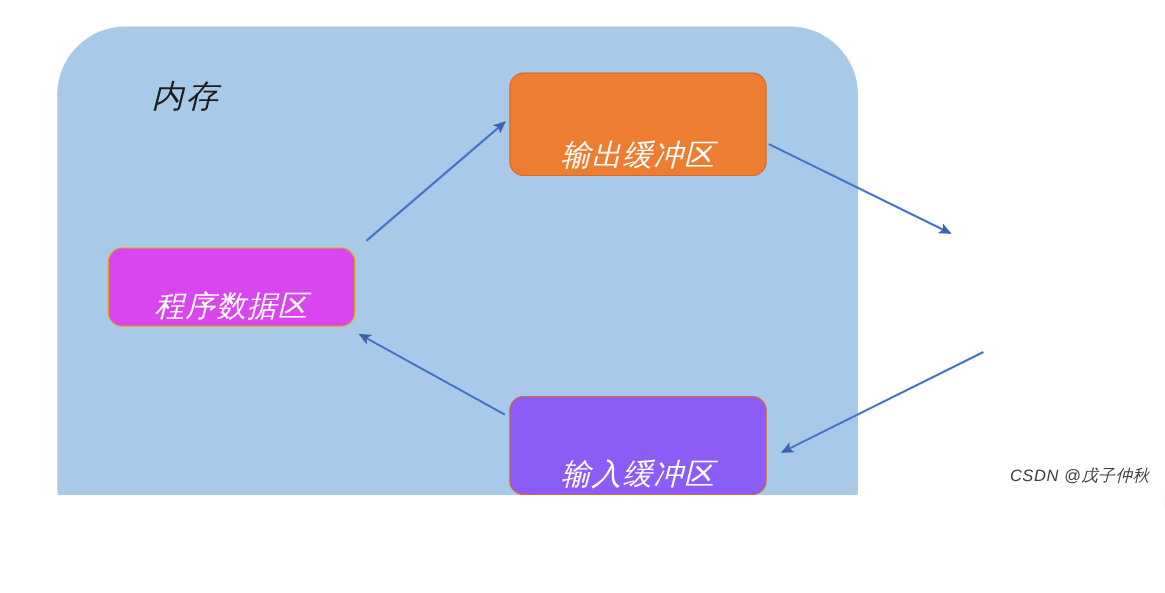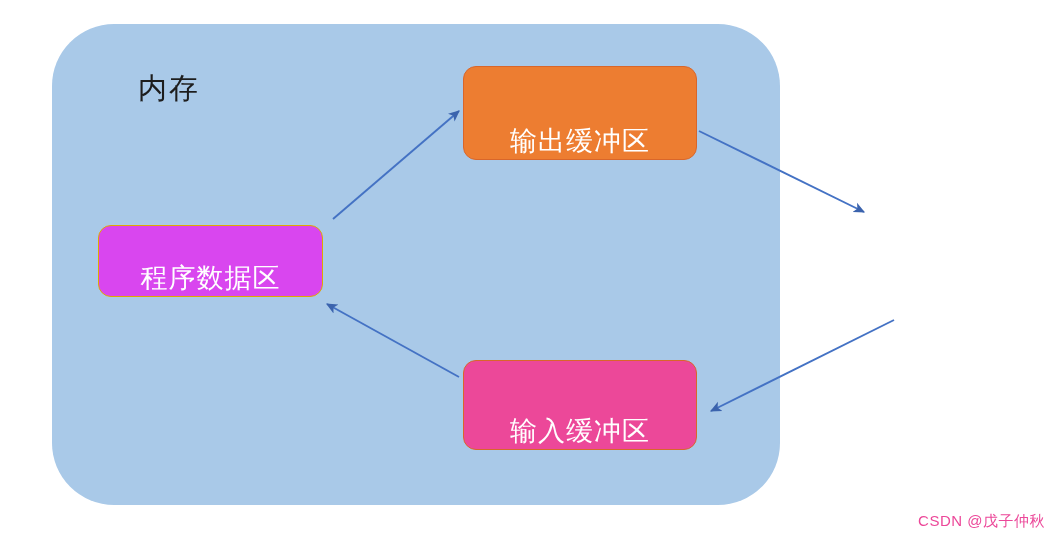--- a/index.html
+++ b/index.html
@@ -7,23 +7,24 @@
     margin: 0;
     padding: 0;
     background: #ffffff;
   }
   body {
     font-family: "Liberation Sans", "DejaVu Sans", sans-serif;
   }
   #canvas {
     position: relative;
     width: 1059px;
-    height: 539px;
+    height: 450px;
     background: #ffffff;
     overflow: hidden;
+    font-style: italic;
   }
 
   
   .memory-container {
     position: absolute;
     left: 52px;
     top: 24px;
     width: 728px;
     height: 481px;
     background: #a9c9e8;
@@ -60,21 +61,21 @@
     width: 234px;
     height: 94px;
     background: #ed7d31;
     border: 1px solid #d9662a;
   }
   .node-in-buffer {
     left: 463px;
     top: 360px;
     width: 234px;
     height: 90px;
-    background: #ec4899;
+    background: #8b5cf6;
     border: 1px solid #d9662a;
   }
   .node-prog-data {
     left: 98px;
     top: 225px;
     width: 225px;
     height: 72px;
     background: #d946ef;
     border: 1px solid #e0a800;
   }
@@ -108,21 +109,21 @@
     height: 539px;
     pointer-events: none;
   }
 
   
   .watermark {
     position: absolute;
     right: 14px;
     bottom: 8px;
     font-size: 15px;
-    color: #ec4899;
+    color: #404040;
     white-space: nowrap;
     letter-spacing: 0.5px;
   }
 </style>
 </head>
 <body>
 
 <div id="canvas">
 
   <div class="memory-container"></div>

